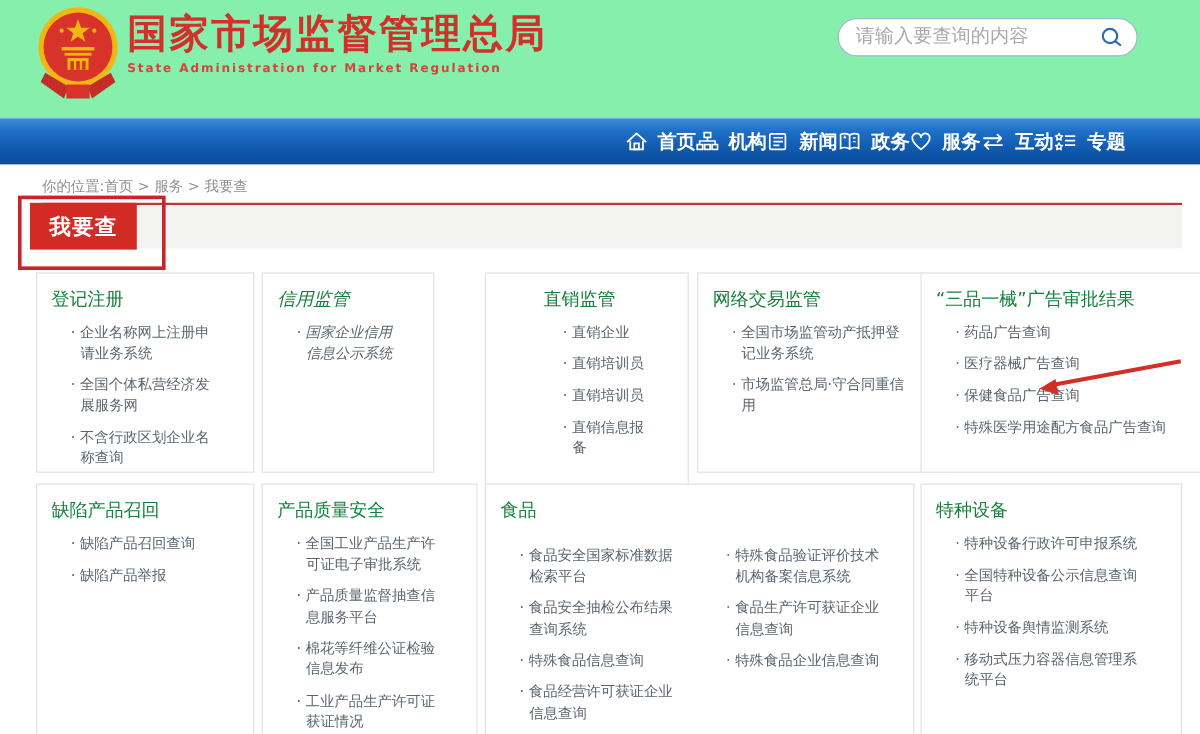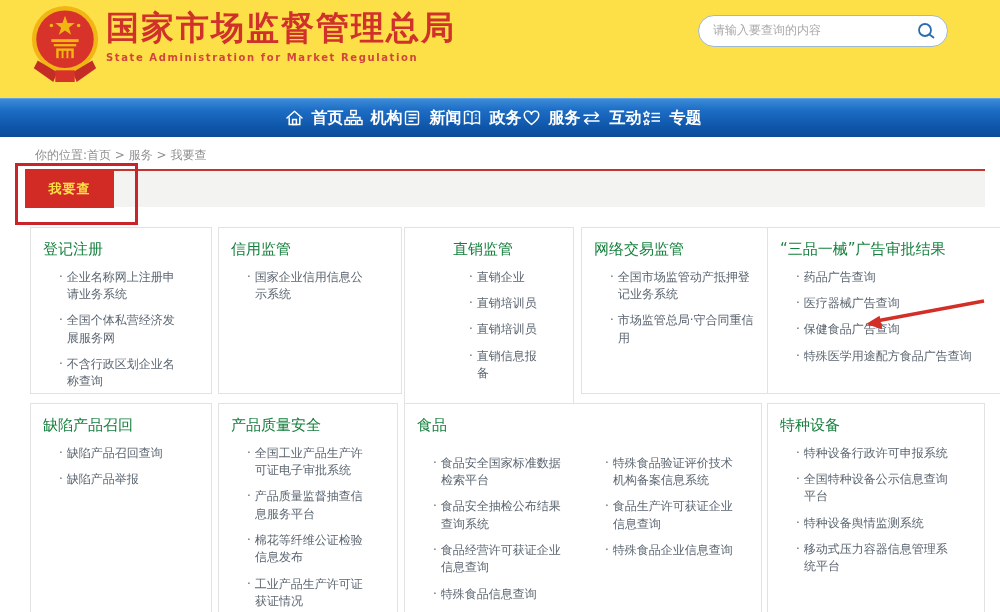--- a/index.html
+++ b/index.html
@@ -1,45 +1,45 @@
 <!DOCTYPE html>
 <html><head>
 <meta charset="utf-8">
 <style>
   * { margin:0; padding:0; box-sizing:border-box; }
   html,body { background:#ffffff; }
   body { font-family:"DejaVu Sans","Liberation Sans",sans-serif; }
   .page { position:relative; width:1000px; height:612px; background:#fff; overflow:hidden; }
 
   
-  .header { position:absolute; left:0; top:0; width:1000px; height:98px; background:#fde047; }
+  .header { position:absolute; left:0; top:0; width:1000px; height:98px; background:#86efac; }
   .emblem { position:absolute; left:28px; top:4px; width:74px; height:82px; }
   .brand { position:absolute; left:106px; top:10px; }
   .brand-title { color:#d0312a; font-size:33px; font-weight:bold; letter-spacing:2px; line-height:1.1; }
   .brand-sub { color:#d2453c; font-size:10px; font-weight:600; letter-spacing:1.6px; margin-top:6px; }
   .search-wrap { position:absolute; left:698px; top:15px; width:250px; height:32px; border:1px solid #9db9d2; border-radius:16px; background:#fff; display:flex; align-items:center; padding:0 10px 0 14px; }
-  .search-input { flex:1; border:none; outline:none; font-size:12px; color:#333; background:transparent; font-family:Liberation Mono, monospace; }
+  .search-input { flex:1; border:none; outline:none; font-size:16px; color:#333; background:transparent; font-family:Liberation Serif, serif; }
   .search-input::placeholder { color:#a9a9a9; }
   .search-btn { width:22px; height:22px; border:none; background:transparent; cursor:pointer; display:flex; align-items:center; justify-content:center; }
 
   
   .nav { position:absolute; left:0; top:98px; width:1000px; height:39px;
          background:linear-gradient(180deg,#3d8bd8 0%,#1d6ec6 28%,#0e55a8 75%,#0a4c9c 100%);
          border-top:1px solid #5ba2e2; display:flex; align-items:center;
-         justify-content:center; padding:0 62px 0 48px; }
+         justify-content:flex-end; padding:0 62px 0 48px; }
   .nav-item { display:flex; align-items:center; gap:8px; color:#fff; font-size:16px; font-weight:bold; cursor:pointer; white-space:nowrap; }
   .nav-item svg { display:block; }
 
   
   .breadcrumb { position:absolute; left:35px; top:147px; font-size:12px; color:#8f8f8f; }
 
   
   .tab-line { position:absolute; left:35px; top:169px; width:950px; height:2px; background:#c4342e; }
   .tab-strip { position:absolute; left:35px; top:171px; width:950px; height:36px; background:#f3f3f2; }
-  .tab-active { position:absolute; left:25px; top:169px; width:89px; height:39px; background:#d22b25; color:#fde047; font-size:13px; font-weight:bold; display:flex; align-items:center; justify-content:center; letter-spacing:1px; }
+  .tab-active { position:absolute; left:25px; top:169px; width:89px; height:39px; background:#d22b25; color:#ffffff; font-size:18px; font-weight:bold; display:flex; align-items:center; justify-content:center; letter-spacing:1px; }
 
   
   .card { position:absolute; background:#fff; border:1px solid #e2e2e2; padding:11px 12px; overflow:hidden; }
   .card-title { color:#15803d; font-size:15px; font-weight:normal; margin:1px 0 4px 0; line-height:1.3; }
   ul.card-links { list-style:none; margin-top:6px; }
   .card-link { font-size:12px; color:#5b6570; line-height:1.45; margin:9px 16px; padding-left:8px; text-indent:-8px; cursor:pointer; }
   .card-link::before { content:"· "; color:#5b6570; }
   .cols { display:flex; gap:12px; }
   .cols ul { flex:1; }
 
@@ -149,21 +149,21 @@
 
   <div class="card" style="left:30px; top:227px; width:182px; height:167px;">
     <h3 class="card-title">登记注册</h3>
     <ul class="card-links">
         <li class="card-link">企业名称网上注册申请业务系统</li>
         <li class="card-link">全国个体私营经济发展服务网</li>
         <li class="card-link">不含行政区划企业名称查询</li>
         <li class="card-link">电子营业执照服务</li>
       </ul>
   </div>
-  <div class="card" style="left:218px; top:227px; width:184px; height:167px;">
+  <div class="card" style="left:218px; top:227px; width:144px; height:167px;font-style:italic;">
     <h3 class="card-title">信用监管</h3>
     <ul class="card-links">
         <li class="card-link">国家企业信用信息公示系统</li>
       </ul>
   </div>
   <div class="card" style="left:404px; top:227px; width:170px; height:195px;padding-left:48px;">
     <h3 class="card-title">直销监管</h3>
     <ul class="card-links">
         <li class="card-link">直销企业</li>
         <li class="card-link">直销培训员</li>
@@ -203,22 +203,22 @@
         <li class="card-link">棉花等纤维公证检验信息发布</li>
         <li class="card-link">工业产品生产许可证获证情况</li>
       </ul>
   </div>
   <div class="card" style="left:404px; top:403px; width:358px; height:230px;">
     <h3 class="card-title">食品</h3>
     <div class="cols">
       <ul class="card-links">
           <li class="card-link">食品安全国家标准数据检索平台</li>
           <li class="card-link">食品安全抽检公布结果查询系统</li>
+          <li class="card-link">特殊食品信息查询</li>
           <li class="card-link">食品经营许可获证企业信息查询</li>
-          <li class="card-link">特殊食品信息查询</li>
         </ul>
       <ul class="card-links">
           <li class="card-link">特殊食品验证评价技术机构备案信息系统</li>
           <li class="card-link">食品生产许可获证企业信息查询</li>
           <li class="card-link">特殊食品企业信息查询</li>
         </ul>
     </div>
   </div>
   <div class="card" style="left:767px; top:403px; width:218px; height:230px;">
     <h3 class="card-title">特种设备</h3>

